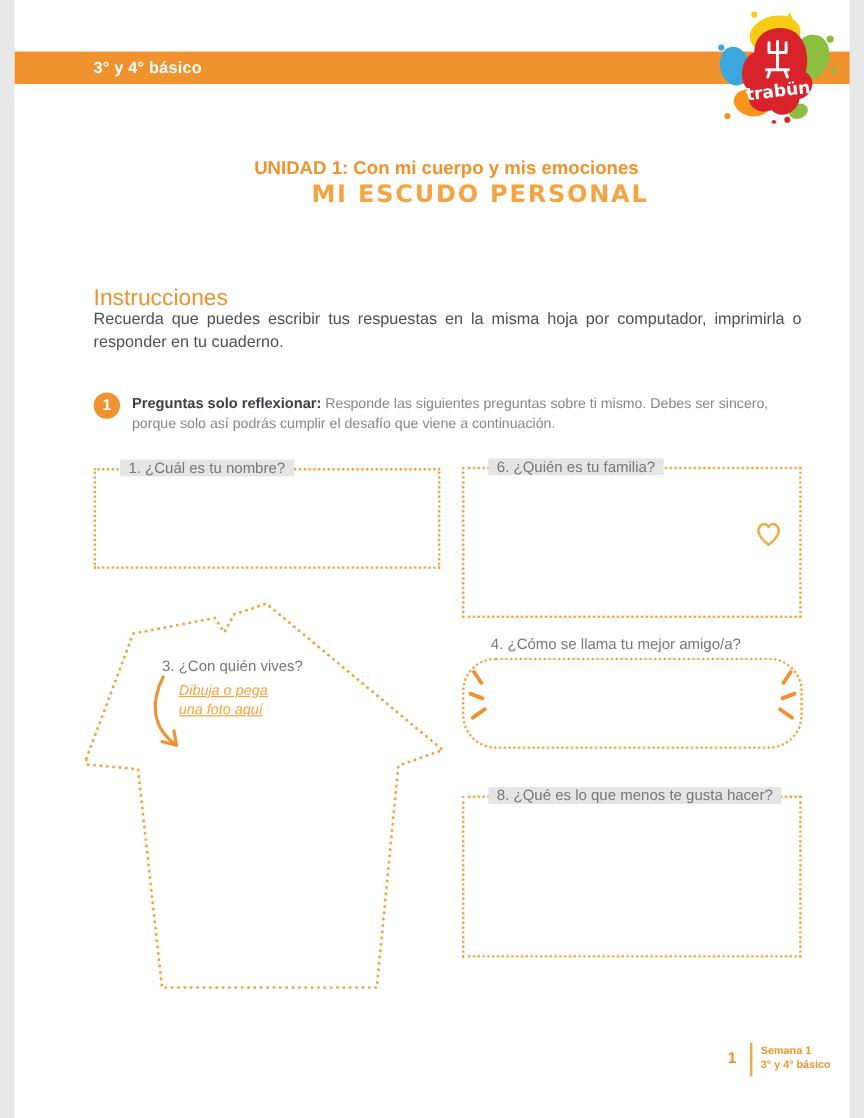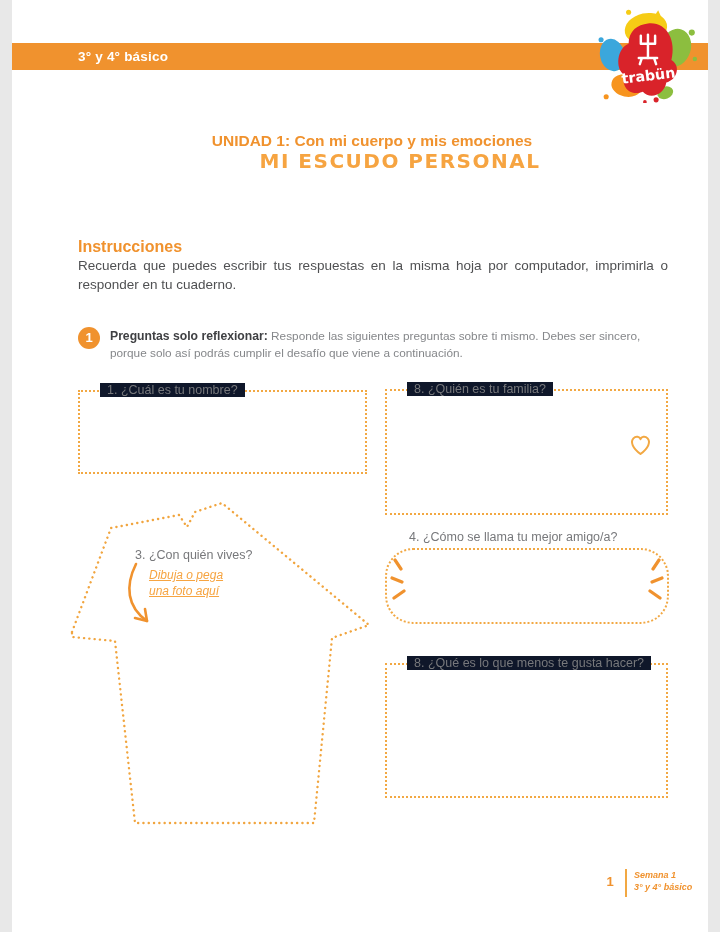--- a/index.html
+++ b/index.html
@@ -12,32 +12,32 @@
   #grade-label{position:absolute;left:66px;top:0;height:27px;line-height:27px;color:#ffffff;
     font-size:13.5px;font-weight:bold;letter-spacing:.2px;}
   #logo{position:absolute;top:5px;right:5px;width:106px;height:98px;}
   
   .unit-title{position:absolute;left:0;top:132px;width:720px;text-align:center;
     color:#F0922E;font-size:15.5px;font-weight:bold;}
   .main-title{position:absolute;left:0;top:149px;width:720px;text-align:center;
     color:#F6A441;font-size:20px;font-weight:bold;letter-spacing:1.5px;
     font-family:"DejaVu Sans",sans-serif;margin-left:28px;}
   
-  .instr-head{position:absolute;left:66px;top:238px;color:#F0922E;font-size:16px;font-weight:bold;}
+  .instr-head{position:absolute;left:66px;top:238px;color:#F0922E;font-size:19px;font-weight:normal;}
   .instr-body{position:absolute;left:66px;top:256px;width:590px;color:#4F5052;font-size:13.5px;
     line-height:1.42;text-align:justify;}
   
   .step-badge{position:absolute;left:66px;top:327px;width:22px;height:22px;border-radius:50%;
     background:#F0922E;color:#fff;font-size:13px;font-weight:bold;text-align:center;line-height:22px;}
   .step-text{position:absolute;left:98px;top:328px;width:560px;font-size:11.8px;line-height:1.42;
     color:#85878A;}
   .step-text b{color:#3F4043;font-size:12.2px;}
   
   .qbox{position:absolute;border:2px dotted #F2A843;background:#fff;box-sizing:border-box;}
-  .qtag{position:absolute;top:-9px;left:20px;background:#0f172a;padding:0 7px;
+  .qtag{position:absolute;top:-9px;left:20px;background:#e5e5e5;padding:0 7px;
     font-size:12.5px;color:#77787B;white-space:nowrap;}
   .freelabel{position:absolute;font-size:12.5px;color:#77787B;white-space:nowrap;}
   #box1{left:66px;top:390px;width:289px;height:84px;}
   #box2{left:373px;top:389px;width:283px;height:126px;}
   #heart{position:absolute;right:11px;top:39px;width:29px;height:29px;}
   #q4-label{left:397px;top:530px;}
   #bubble4{left:373px;top:548px;width:284px;height:76px;border-radius:28px;}
   .sparks{position:absolute;width:18px;height:48px;top:6px;}
   #sparks-left{left:3px;}
   #sparks-right{right:3px;}
@@ -46,21 +46,21 @@
   #house{position:absolute;left:50px;top:495px;width:320px;height:345px;}
   #q3-label{left:123px;top:548px;}
   .q3-hint{position:absolute;left:137px;top:567px;color:#F6A441;font-size:12px;font-style:italic;
     line-height:1.35;text-decoration:underline;}
   #arrow{position:absolute;left:110px;top:560px;width:46px;height:70px;}
   
   #page-num{position:absolute;left:590px;top:874px;width:16px;text-align:center;color:#F0922E;
     font-size:13px;font-weight:bold;}
   #footer-rule{position:absolute;left:613px;top:869px;width:2px;height:28px;background:#F2A843;}
   .footer-meta{position:absolute;left:622px;top:870px;color:#F0922E;font-size:9px;font-weight:bold;
-    font-style:italic;line-height:1.3;}
+    line-height:1.3;}
 </style>
 </head>
 <body>
 
 <div id="page">
 
   <div id="header-bar">
     <div id="grade-label">3° y 4° básico</div>
   </div>
 
@@ -94,21 +94,21 @@
   <div class="instr-body">Recuerda que puedes escribir tus respuestas en la misma hoja por computador, imprimirla o responder en tu cuaderno.</div>
 
   <div class="step-badge">1</div>
   <div class="step-text"><b>Preguntas solo reflexionar:</b><span> Responde las siguientes preguntas sobre ti mismo. Debes ser sincero, porque solo así podrás cumplir el desafío que viene a continuación.</span></div>
 
   <div id="box1" class="qbox">
     <span class="qtag">1. ¿Cuál es tu nombre?</span>
   </div>
 
   <div id="box2" class="qbox">
-    <span class="qtag">8. ¿Quién es tu familia?</span>
+    <span class="qtag">6. ¿Quién es tu familia?</span>
     <svg id="heart" viewBox="0 0 29 29">
       <path d="M14.5 24 C6.5 18 4.2 12 7.4 8.4 C10 5.6 13.5 6.6 14.5 9.2 C15.5 6.6 19 5.6 21.6 8.4 C24.8 12 22.5 18 14.5 24 Z" fill="none" stroke="#F2A843" stroke-width="2" stroke-linejoin="round"></path>
     </svg>
   </div>
 
   <svg id="house" viewBox="0 0 320 345">
     <path d="M10 137 L49 33 L117 20 L125 32 L133 17 L160 8 L307 130 L270 143 L252 328 L73 328 L53 146 L10 142 Z" fill="none" stroke="#F1A53F" stroke-width="2.4" stroke-dasharray="0.1 5.2" stroke-linecap="round" stroke-linejoin="round"></path>
   </svg>
   <span id="q3-label" class="freelabel">3. ¿Con quién vives?</span>
   <div class="q3-hint">

